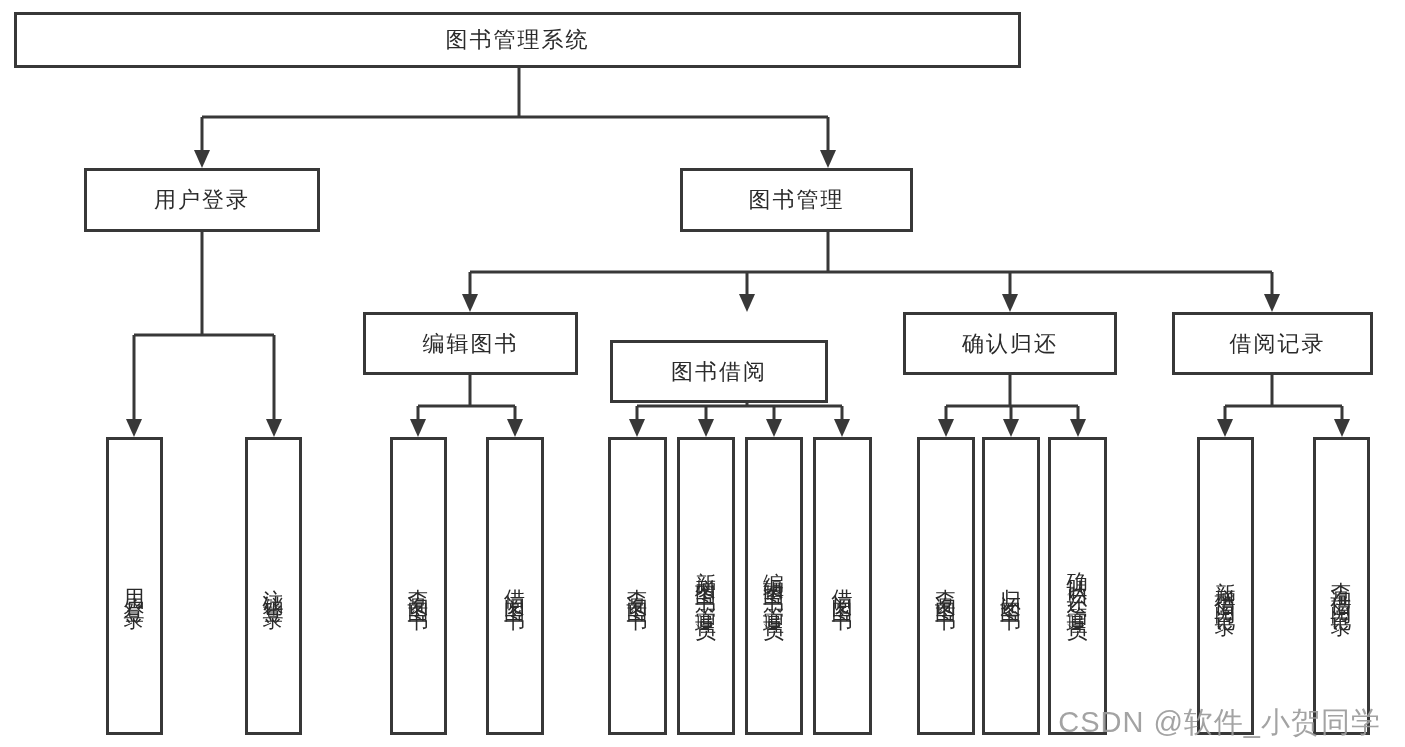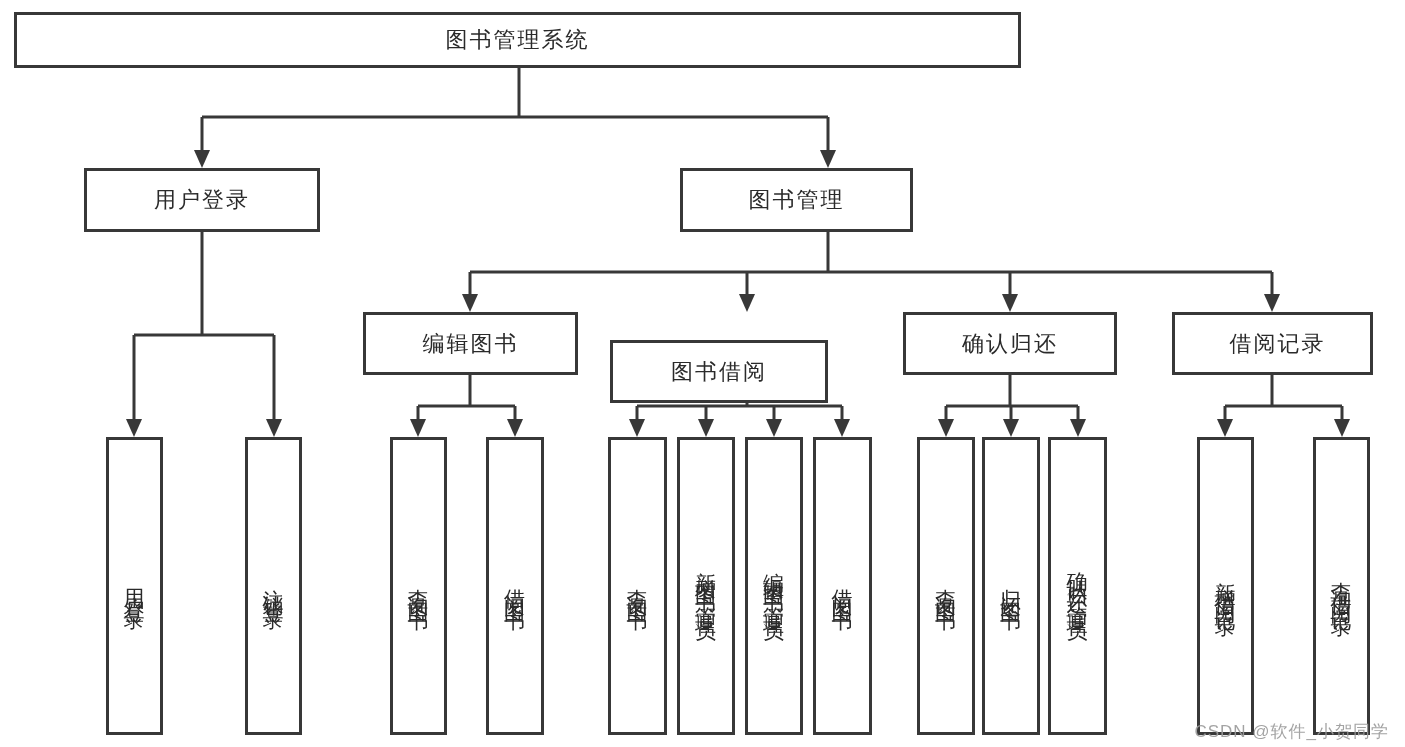--- a/index.html
+++ b/index.html
@@ -23,22 +23,22 @@
     display:flex;align-items:center;justify-content:center;
     font-size:22px;letter-spacing:2px;color:var(--c-text);
     white-space:nowrap;
   }
   .vbox{
     writing-mode:vertical-rl;text-orientation:mixed;
     font-size:21px;letter-spacing:7px;line-height:1;
     white-space:normal;
   }
   .watermark{
-    position:absolute;right:16px;bottom:4px;z-index:5;
-    font-size:17px;letter-spacing:1px;color:var(--c-watermark);
+    position:absolute;right:24px;bottom:4px;z-index:5;
+    font-size:29px;letter-spacing:1px;color:var(--c-watermark);
     opacity:.92;
   }
 </style>
 </head>
 <body>
 
 <div class="canvas">
 
   <svg class="connector-layer" width="1405" height="747" viewBox="0 0 1405 747">
     <g style="stroke:var(--c-line);stroke-width:3;fill:none;">

